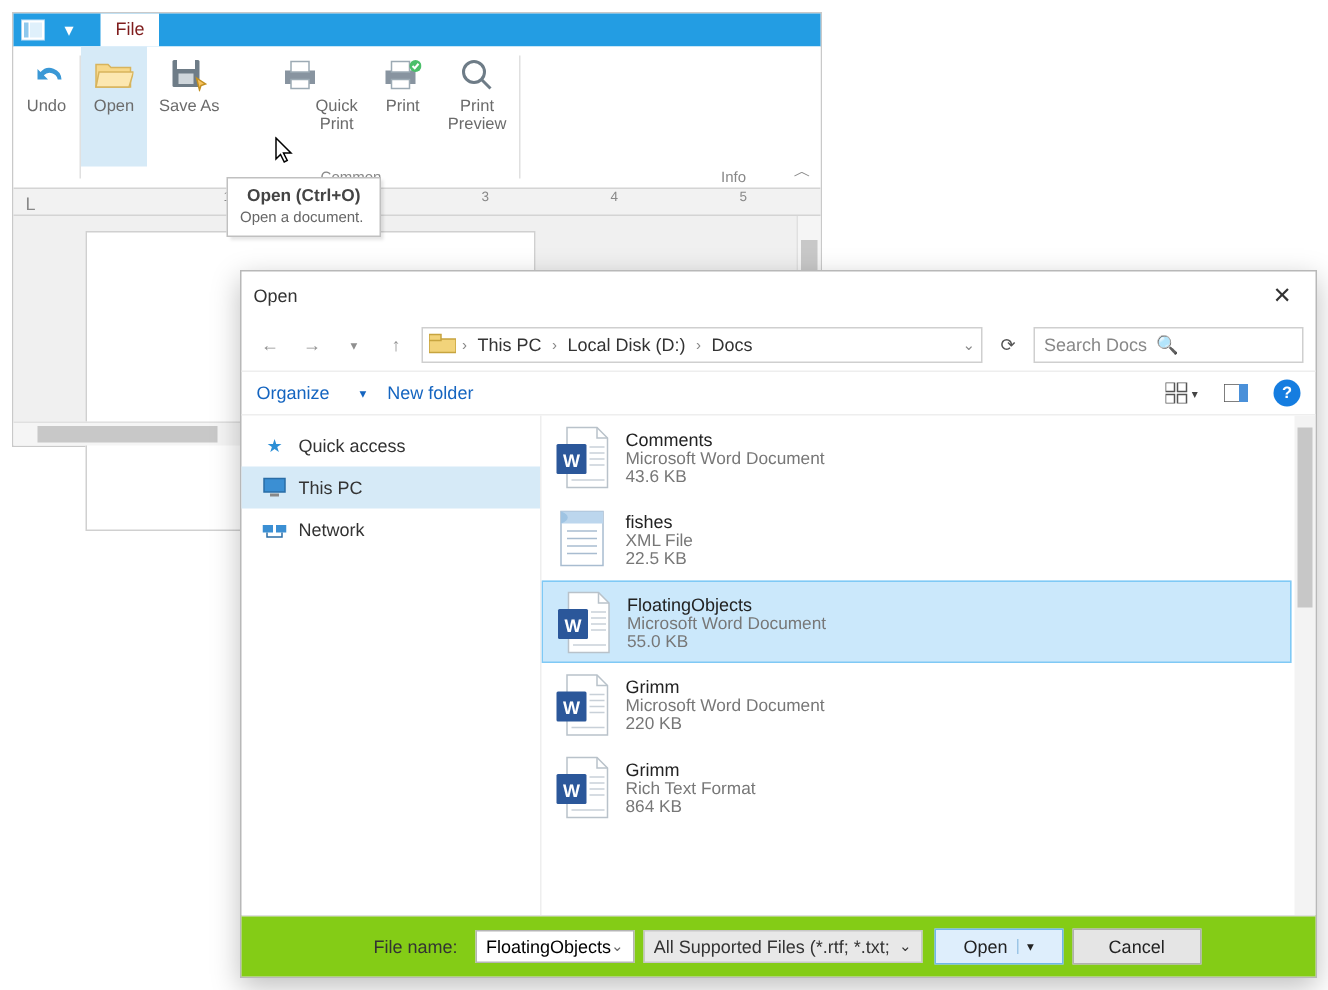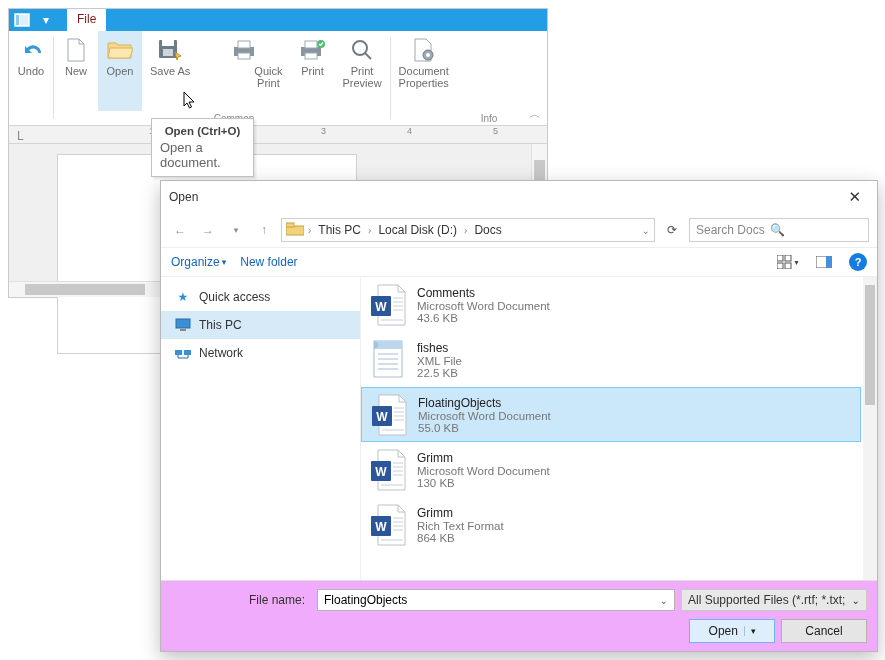--- a/index.html
+++ b/index.html
@@ -29,60 +29,60 @@
 .hscroll { position: absolute; left: 0; right: 16px; bottom: 0; height: 16px; background: #f5f5f5; border-top: 1px solid #e0e0e0; }
 .vscroll .thumb { position: absolute; left: 2px; right: 2px; top: 16px; height: 90px; background: #c8c8c8; }
 .hscroll .thumb { position: absolute; top: 2px; bottom: 2px; left: 16px; width: 120px; background: #c8c8c8; }
 
 
 .cursor { position: absolute; left: 183px; top: 91px; width: 14px; height: 20px; pointer-events: none; }
 
 
 .tooltip { position: absolute; left: 151px; top: 118px; width: 103px; background: #fff; border: 1px solid #c0c0c0; padding: 6px 8px; box-shadow: 2px 2px 2px rgba(0,0,0,0.1); z-index: 50; }
 .tooltip .tt-title { font-weight: 600; color: #444; font-size: 11.5px; margin-bottom: 3px; text-align: center; }
-.tooltip .tt-body { color: #666; font-size: 13px; }
+.tooltip .tt-body { color: #666; font-size: 10px; }
 
 
 .dialog { position: absolute; left: 160px; top: 180px; width: 718px; height: 472px; background: #fff; border: 1px solid #b8b8b8; box-shadow: 0 6px 18px rgba(0,0,0,0.25); display: flex; flex-direction: column; }
 .dlg-title { height: 32px; display: flex; align-items: center; padding: 0 8px; }
 .dlg-title .spacer { flex: 1; }
 .dlg-title .close { font-size: 15px; color: #333; padding: 4px 8px; }
 
 .dlg-nav { height: 34px; display: flex; align-items: center; padding: 0 8px; gap: 6px; }
 .navbtn { width: 22px; height: 22px; display: flex; align-items: center; justify-content: center; color: #8f8f8f; }
 .breadcrumb { flex: 1; height: 24px; border: 1px solid #cfcfcf; display: flex; align-items: center; padding: 0 4px; gap: 4px; }
 .bc-seg { color: #333; padding: 0 3px; }
 .bc-sep { color: #888; font-size: 10px; }
 .refresh { width: 22px; height: 22px; display: flex; align-items: center; justify-content: center; color: #555; }
 .search { width: 180px; height: 24px; border: 1px solid #cfcfcf; display: flex; align-items: center; padding: 0 6px; gap: 6px; color: #888; }
 .search .sicon { color: #777; }
 
 .dlg-toolbar { height: 30px; display: flex; align-items: center; padding: 0 10px; gap: 14px; border-top: 1px solid #eee; border-bottom: 1px solid #eee; }
-.tool-link { color: #1565c0; font-size: 12px; display: flex; align-items: center; gap: 2px; }
+.tool-link { color: #1565c0; font-size: 12px; display: flex; align-items: center; gap: 20px; }
 .tool-spacer { flex: 1; }
 .view-btn { width: 22px; height: 20px; display: flex; align-items: center; justify-content: center; color: #444; }
 .help-circle { width: 18px; height: 18px; border-radius: 50%; background: #157de0; color: #fff; display: flex; align-items: center; justify-content: center; font-weight: bold; font-size: 11px; }
 
 .dlg-body { flex: 1; display: flex; min-height: 0; }
 .nav-pane { width: 200px; border-right: 1px solid #eee; padding-top: 6px; }
 .nav-item { height: 28px; display: flex; align-items: center; padding: 0 14px; gap: 8px; color: #333; }
 .nav-item.sel { background: #d6eaf7; }
 .nav-ico { width: 16px; height: 16px; display: flex; align-items: center; justify-content: center; }
 
 .file-list { flex: 1; overflow: hidden; position: relative; }
 .file-item { display: flex; align-items: center; height: 55px; padding: 4px 8px; gap: 10px; }
 .file-item.sel { background: #cbe8fb; border: 1px solid #7fc9f5; }
 .fi-ico { width: 38px; height: 44px; display: flex; align-items: center; justify-content: center; }
 .fi-txt .name { color: #222; font-size: 12px; }
 .fi-txt .type { color: #777; font-size: 11.5px; }
 .fi-txt .size { color: #777; font-size: 11.5px; }
 .fl-scroll { position: absolute; right: 0; top: 0; bottom: 0; width: 14px; background: #f3f3f3; }
 .fl-scroll .thumb { position: absolute; left: 2px; right: 2px; top: 8px; height: 120px; background: #c7c7c7; }
 
-.dlg-bottom { background: #f0abfc; border-top: 1px solid #e0e0e0; padding: 8px 10px; display: flex; flex-direction: column; gap: 8px; }
+.dlg-bottom { background: #84cc16; border-top: 1px solid #e0e0e0; padding: 8px 10px; display: flex; gap: 8px; }
 .fn-row { display: flex; align-items: center; gap: 6px; }
 .fn-label { width: 140px; text-align: right; color: #333; padding-right: 6px; }
 .fn-input { flex: 1; height: 22px; border: 1px solid #b5b5b5; background: #fff; padding: 0 6px; display: flex; align-items: center; justify-content: space-between; }
 .filter { width: 186px; height: 22px; border: 1px solid #c8c8c8; background: #e8e8e8; display: flex; align-items: center; justify-content: space-between; padding: 0 6px; color: #333; }
 .btn-row { display: flex; justify-content: flex-end; gap: 6px; }
 .btn { width: 86px; height: 24px; border: 1px solid #b0b0b0; background: #e5e5e5; display: flex; align-items: center; justify-content: center; color: #222; }
 .btn.primary { background: #deeefc; border: 1px solid #6fb6ea; }
 
 </style>
 </head>
@@ -106,29 +106,20 @@
   <div class="ribbon">
     <div class="rbtn">
       <div class="ico">
           <svg width="24" height="18" viewBox="0 0 24 18">
             <path d="M22 12a8 8 0 0 0-14-5l-2-2v7h7l-2.8-2.8A5.5 5.5 0 0 1 19.5 12" fill="#3a98d6"></path>
           </svg>
         </div>
       <div class="lbl">Undo</div>
     </div>
     <div class="rgrp-sep"></div>
-    <div class="rbtn">
-      <div class="ico">
-          <svg width="20" height="24" viewBox="0 0 20 24">
-            <path d="M2 1h11l5 5v17H2z" fill="#fff" stroke="#9caab4"></path>
-            <path d="M13 1v5h5" fill="none" stroke="#9caab4"></path>
-          </svg>
-        </div>
-      <div class="lbl">New</div>
-    </div>
     <div class="rbtn sel">
       <div class="ico">
           <svg width="26" height="22" viewBox="0 0 26 22">
             <path d="M1 4h8l2 2h13v13H1z" fill="#f7d88a" stroke="#d8b45c"></path>
             <path d="M3 9h23l-3 10H1z" fill="#fce7b0" stroke="#d8b45c"></path>
           </svg>
         </div>
       <div class="lbl">Open</div>
     </div>
     <div class="rbtn">
@@ -169,31 +160,20 @@
       <div class="ico">
           <svg width="22" height="22" viewBox="0 0 22 22">
             <circle cx="9" cy="9" r="7" fill="none" stroke="#6e7c87" stroke-width="2"></circle>
             <path d="M14 14l6 6" stroke="#6e7c87" stroke-width="2"></path>
           </svg>
         </div>
       <div class="lbl" style="white-space:pre;">Print
 Preview</div>
     </div>
     <div class="rgrp-sep"></div>
-    <div class="rbtn">
-      <div class="ico">
-          <svg width="22" height="24" viewBox="0 0 22 24">
-            <path d="M2 1h11l5 5v17H2z" fill="#fff" stroke="#9caab4"></path>
-            <circle cx="15" cy="17" r="5" fill="#9caab4" stroke="#6e7c87"></circle>
-            <circle cx="15" cy="17" r="2" fill="#fff"></circle>
-          </svg>
-        </div>
-      <div class="lbl" style="white-space:pre;">Document
-Properties</div>
-    </div>
     <div class="rgrp-label" style="left:195px; width:60px;">Common</div>
     <div class="rgrp-label" style="left:460px; width:40px;">Info</div>
     <div class="ribbon-collapse">︿</div>
   </div>
 
   <div class="ruler">
     <span style="position:absolute;left:8px;top:3px;color:#888;">L</span>
     <span class="tick" style="left:140px;">1</span>
     <span class="tick" style="left:226px;">2</span>
     <span class="tick" style="left:312px;">3</span>
@@ -376,21 +356,21 @@
                 <line x1="23" y1="14" x2="33" y2="14" stroke="#c8d0d8"></line>
                 <line x1="23" y1="18" x2="33" y2="18" stroke="#c8d0d8"></line>
                 <line x1="23" y1="22" x2="33" y2="22" stroke="#c8d0d8"></line>
                 <line x1="23" y1="26" x2="33" y2="26" stroke="#c8d0d8"></line>
                 <line x1="11" y1="36" x2="33" y2="36" stroke="#c8d0d8"></line>
               </svg>
             </div>
             <div class="fi-txt">
               <div class="name">Grimm</div>
               <div class="type">Microsoft Word Document</div>
-              <div class="size">130 KB</div>
+              <div class="size">220 KB</div>
             </div>
           </div>
           <div class="file-item">
             <div class="fi-ico">
               <svg width="36" height="42" viewBox="0 0 36 42">
                 <path d="M8 1h20l7 7v33H8z" fill="#fff" stroke="#b9c2ca"></path>
                 <path d="M28 1v7h7" fill="none" stroke="#b9c2ca"></path>
                 <rect x="1" y="12" width="20" height="20" fill="#2b579a" rx="1"></rect>
                 <text x="11" y="27" font-size="13" font-weight="bold" fill="#fff" text-anchor="middle" font-family="Segoe UI">W</text>
                 <line x1="23" y1="14" x2="33" y2="14" stroke="#c8d0d8"></line>

